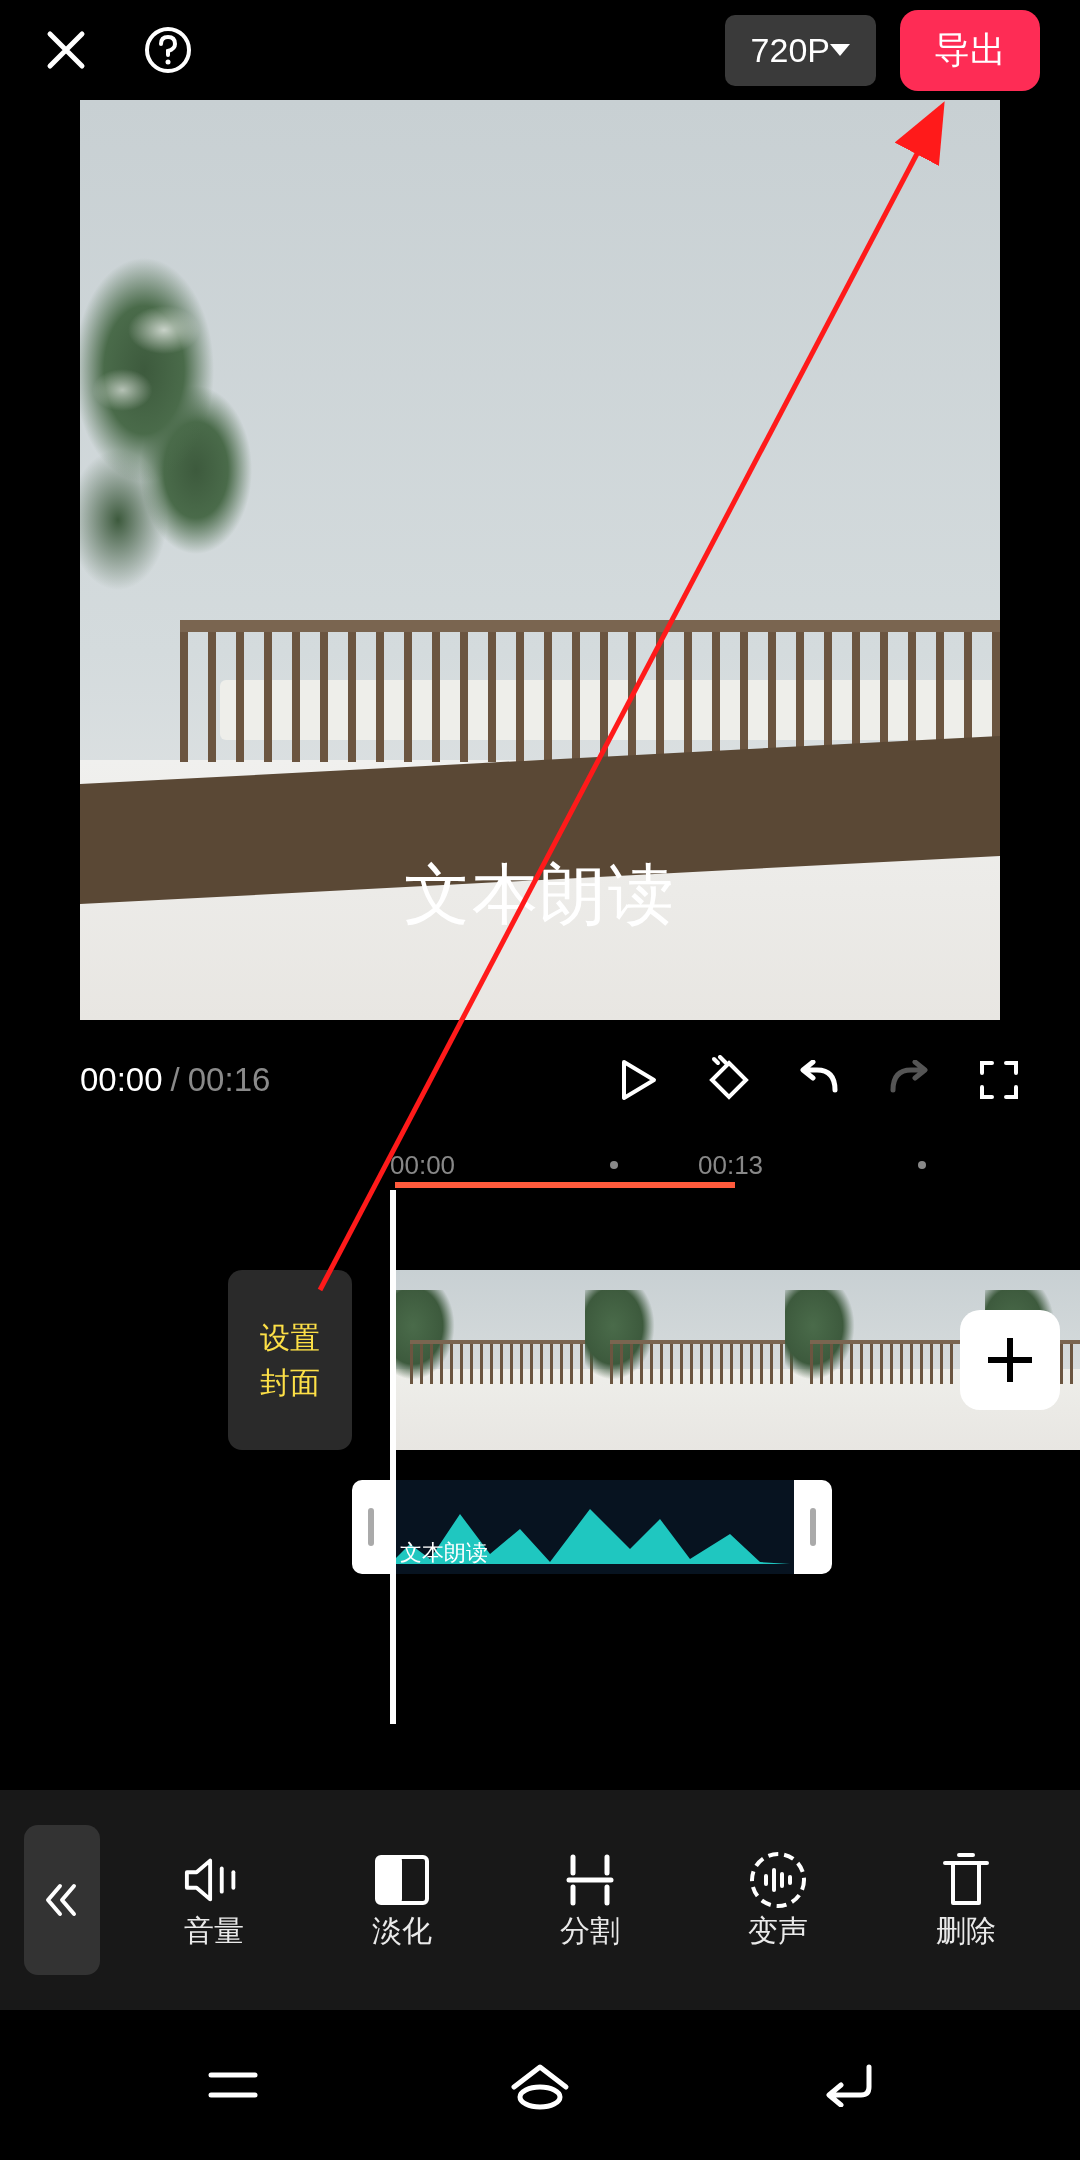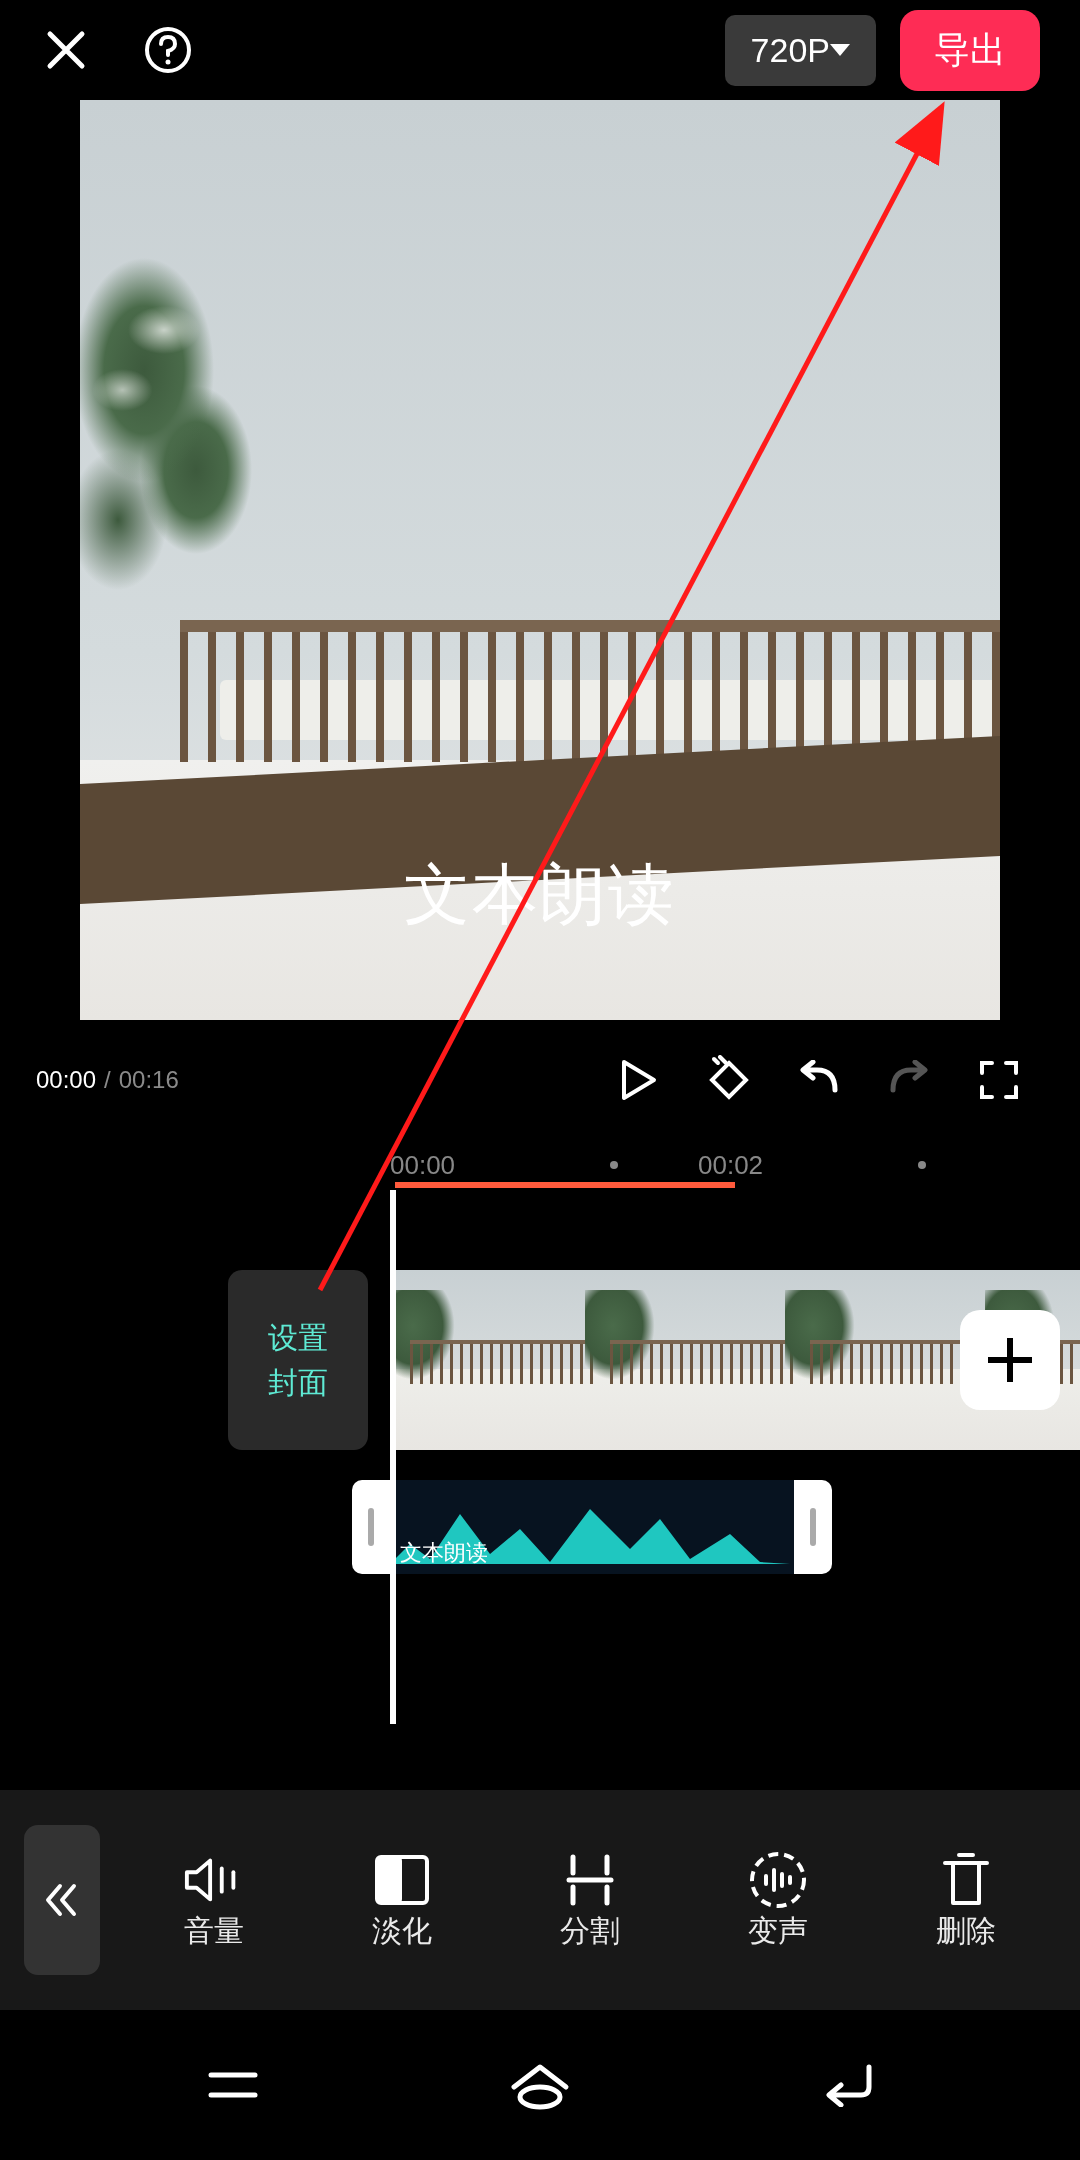--- a/index.html
+++ b/index.html
@@ -83,21 +83,21 @@
     font-weight: 500;
     letter-spacing: 2px;
   }
   
   .controls {
     display: flex;
     align-items: center;
     padding: 0 36px;
     height: 120px;
   }
-  .timecode { font-size: 24px; color:#fff; }
+  .timecode { font-size: 33px; color:#fff;margin-left:44px; }
   .timecode .dur { color:#8a8a8a; }
   .timecode .sep { color:#8a8a8a; margin:0 8px;}
   .controls .spacer { flex:1; }
   .ctrl-ico { width:90px; height:56px; display:flex; align-items:center; justify-content:center; }
   
   .ruler {
     display: flex;
     align-items: center;
     height: 50px;
     color: #888;
@@ -112,24 +112,24 @@
     height: 520px;
     background: #000;
   }
   .orange-line { position:absolute; left:395px; top:-8px; width:340px; height:6px; background:#ff5a3c;}
   .playhead { position:absolute; left:390px; top:0; width:6px; bottom:-14px; background:#fff; z-index:50;}
   .mute-col {
     position:absolute; left:100px; top:110px; text-align:center;
   }
   .mute-col .lbl { font-size:28px; color:#d0d0d0; margin-top:18px;}
   .cover-btn {
-    position:absolute; left:228px; top:80px; width:140px; height:180px;
+    position:absolute; left:228px; top:80px; width:124px; height:180px;
     background:#2a2a2a; border-radius:14px;
     display:flex; align-items:center; justify-content:center;
-    font-size:30px; color:#5eead4; text-align:center; line-height:1.5;
+    font-size:30px; color:#fde047; text-align:center; line-height:1.5;
   }
   .clip-strip {
     position:absolute; left:395px; top:80px; right:0; height:180px;
     display:flex; overflow:hidden;
   }
   .clip-thumb {
     width:200px; height:100%;
     background: linear-gradient(180deg, #c8d0d3 0%, #d6dbdc 55%, #eeeeea 55%, #e8e6e2 100%);
     position:relative;
     flex-shrink:0;
@@ -251,21 +251,21 @@
   <div class="ctrl-ico">
     <svg width="42" height="42" viewBox="0 0 42 42">
         <path d="M4 14 L4 4 L14 4 M28 4 L38 4 L38 14 M38 28 L38 38 L28 38 M14 38 L4 38 L4 28" stroke="#fff" stroke-width="4" fill="none" stroke-linecap="round"></path>
       </svg>
   </div>
 </div>
 
 <div class="ruler">
   <span class="tick">00:00</span>
   <span class="dot"></span>
-  <span class="tick">00:02</span>
+  <span class="tick">00:13</span>
   <span class="dot"></span>
 </div>
 
 <div class="timeline">
   <div class="orange-line"></div>
   <div class="cover-btn">
     <span style="white-space:pre;">设置
 封面</span>
   </div>
   <div class="clip-strip">

